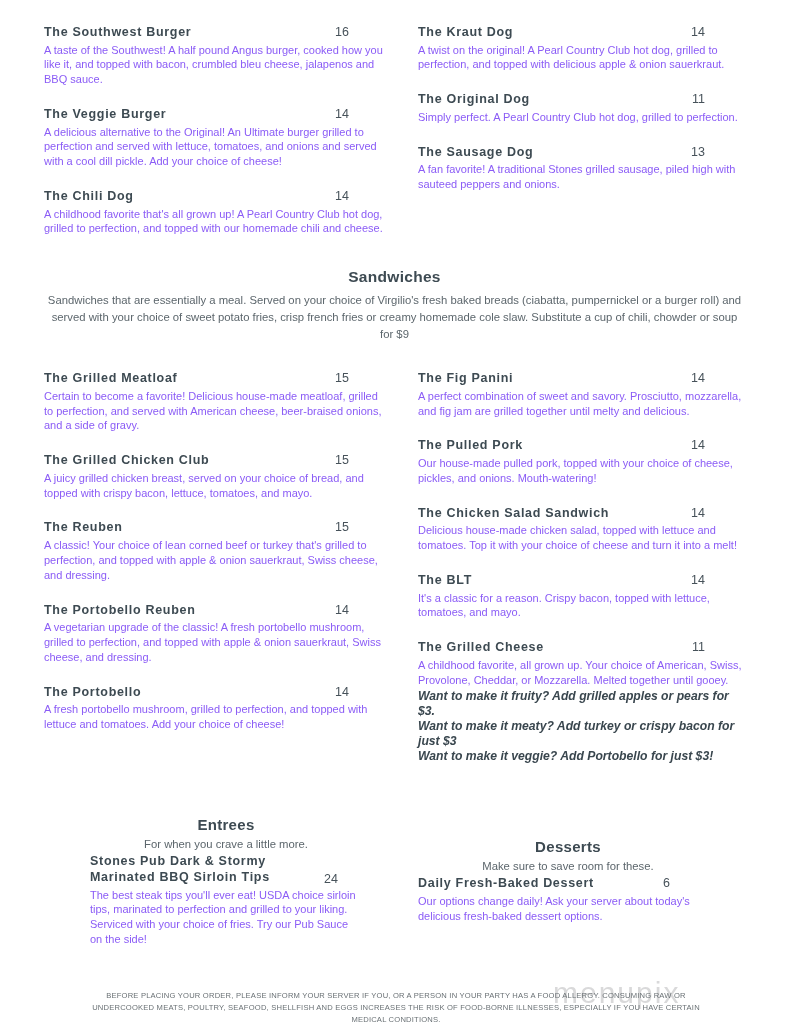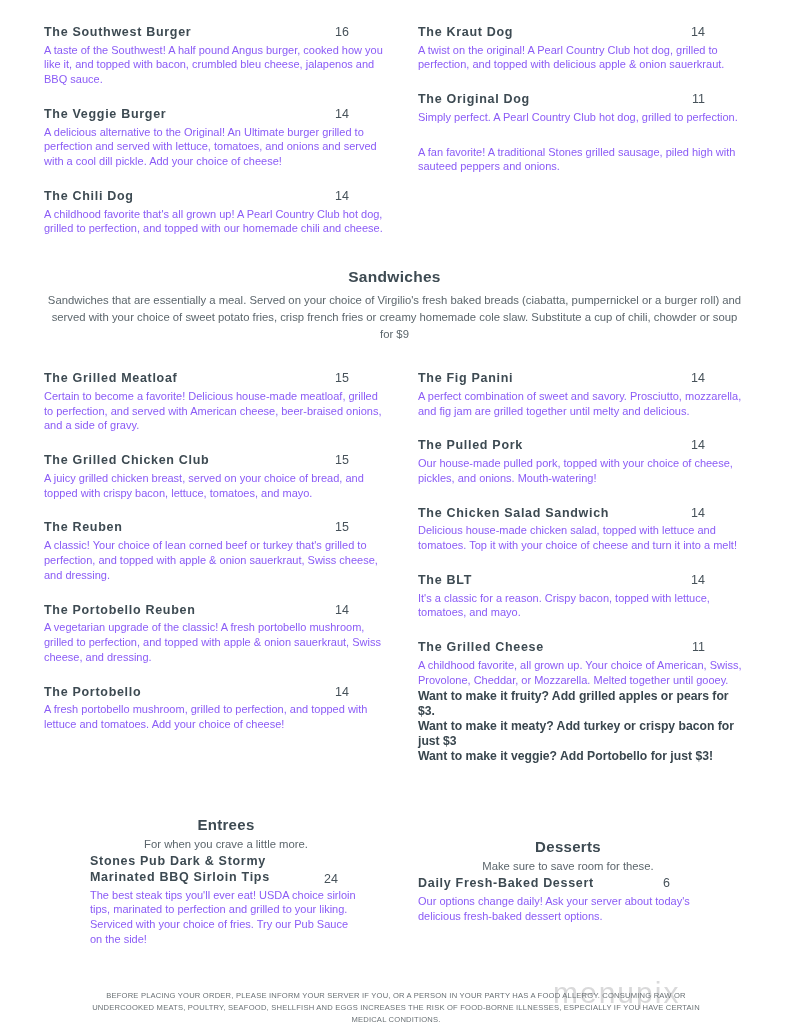--- a/index.html
+++ b/index.html
@@ -38,21 +38,21 @@
     font-size: 12.5px;
     color: #47525a;
     margin-right: 40px;
     white-space: nowrap;
   }
   .item-desc {
     font-size: 11px;
     line-height: 14.8px;
     color: #8b5cf6;
   }
-  .item-notes { margin-top: 2px; }
+  .item-notes { margin-top: 2px; font-style: italic; }
   .note {
     font-weight: bold;
     font-size: 12.2px;
     line-height: 14.8px;
     color: #39464e;
   }
   .section-header { text-align: center; margin-top: 12px; }
   .section-title {
     font-size: 15.5px;
     font-weight: bold;
@@ -156,20 +156,24 @@
 
       <div class="menu-item">
         <div class="item-head">
           <span class="item-name">The Original Dog</span>
           <span class="item-price">11</span>
         </div>
         <div class="item-desc">Simply perfect. A Pearl Country Club hot dog, grilled to perfection.</div>
       </div>
 
       <div class="menu-item">
+        <div class="item-head">
+          <span class="item-name">The Sausage Dog</span>
+          <span class="item-price">13</span>
+        </div>
         <div class="item-desc">A fan favorite!  A traditional Stones grilled sausage, piled high with sauteed peppers and onions.</div>
       </div>
 
     </div>
   </section>
 
   <section class="section-header">
     <h2 class="section-title">Sandwiches</h2>
     <p class="section-sub">Sandwiches that are essentially a meal. Served on your choice of Virgilio's fresh baked breads (ciabatta, pumpernickel or a burger roll) and served with your choice of sweet potato fries, crisp french fries or creamy homemade cole slaw. Substitute a cup of chili, chowder or soup for $9</p>
   </section>

